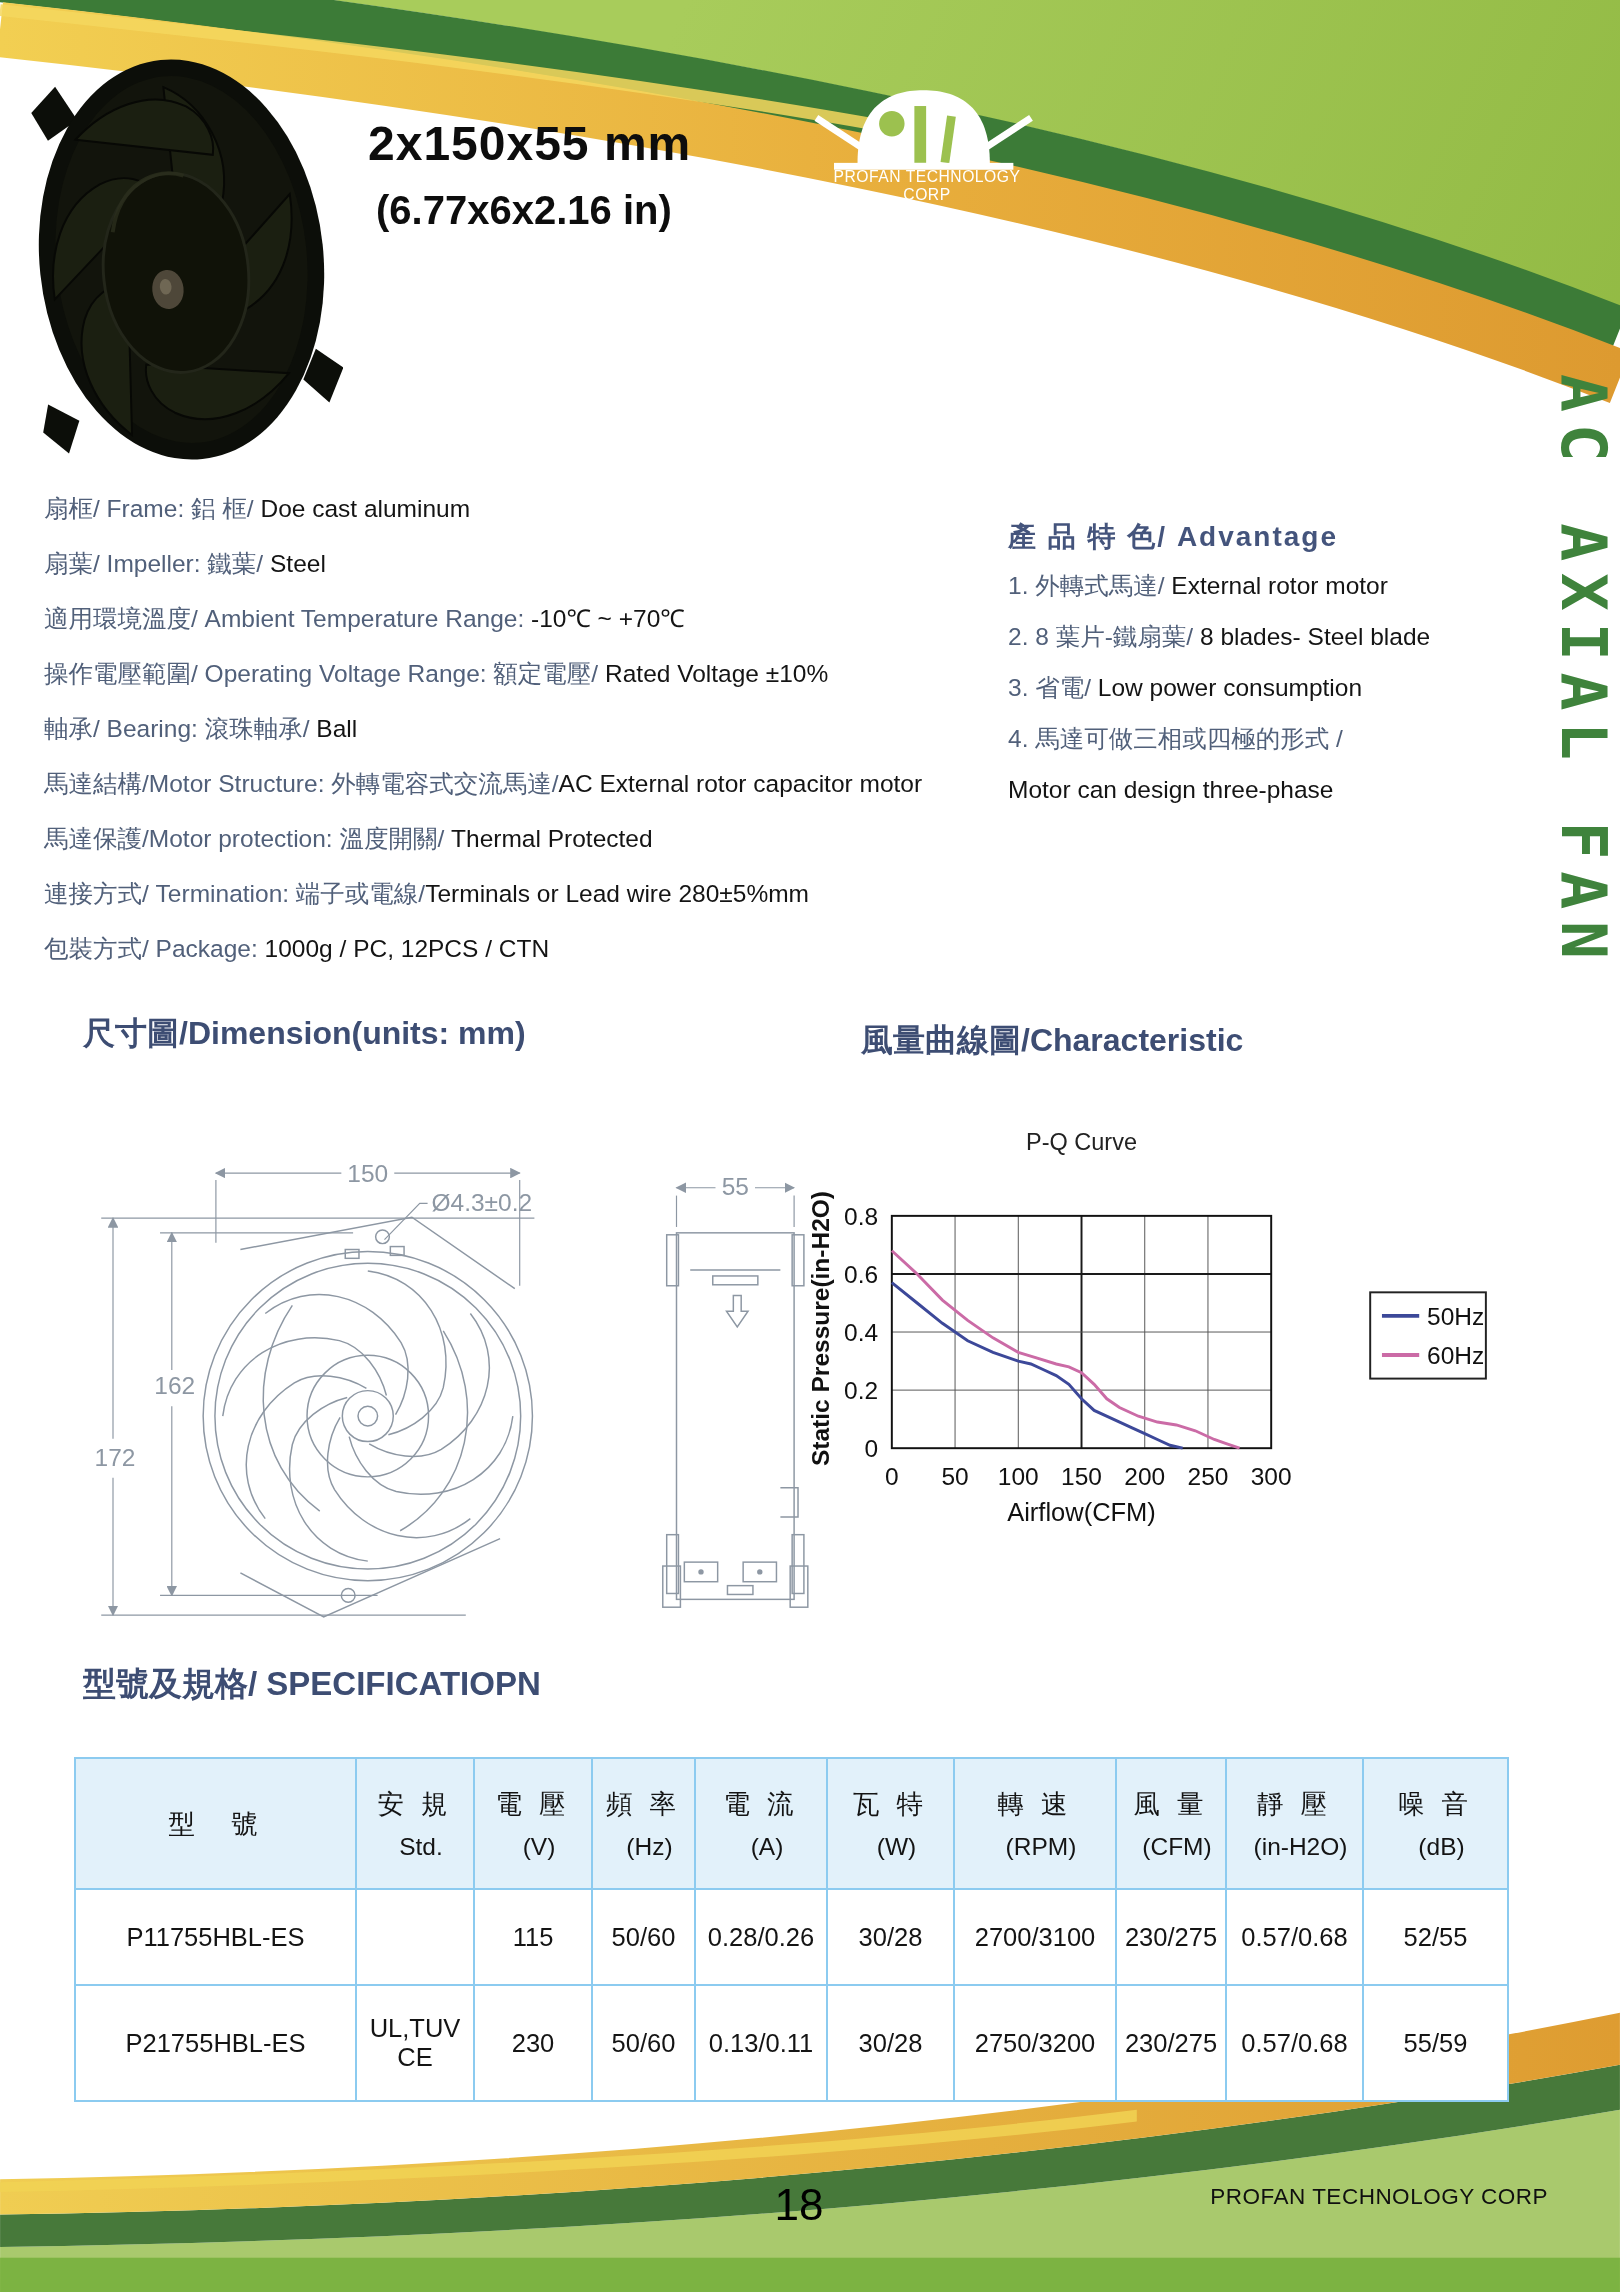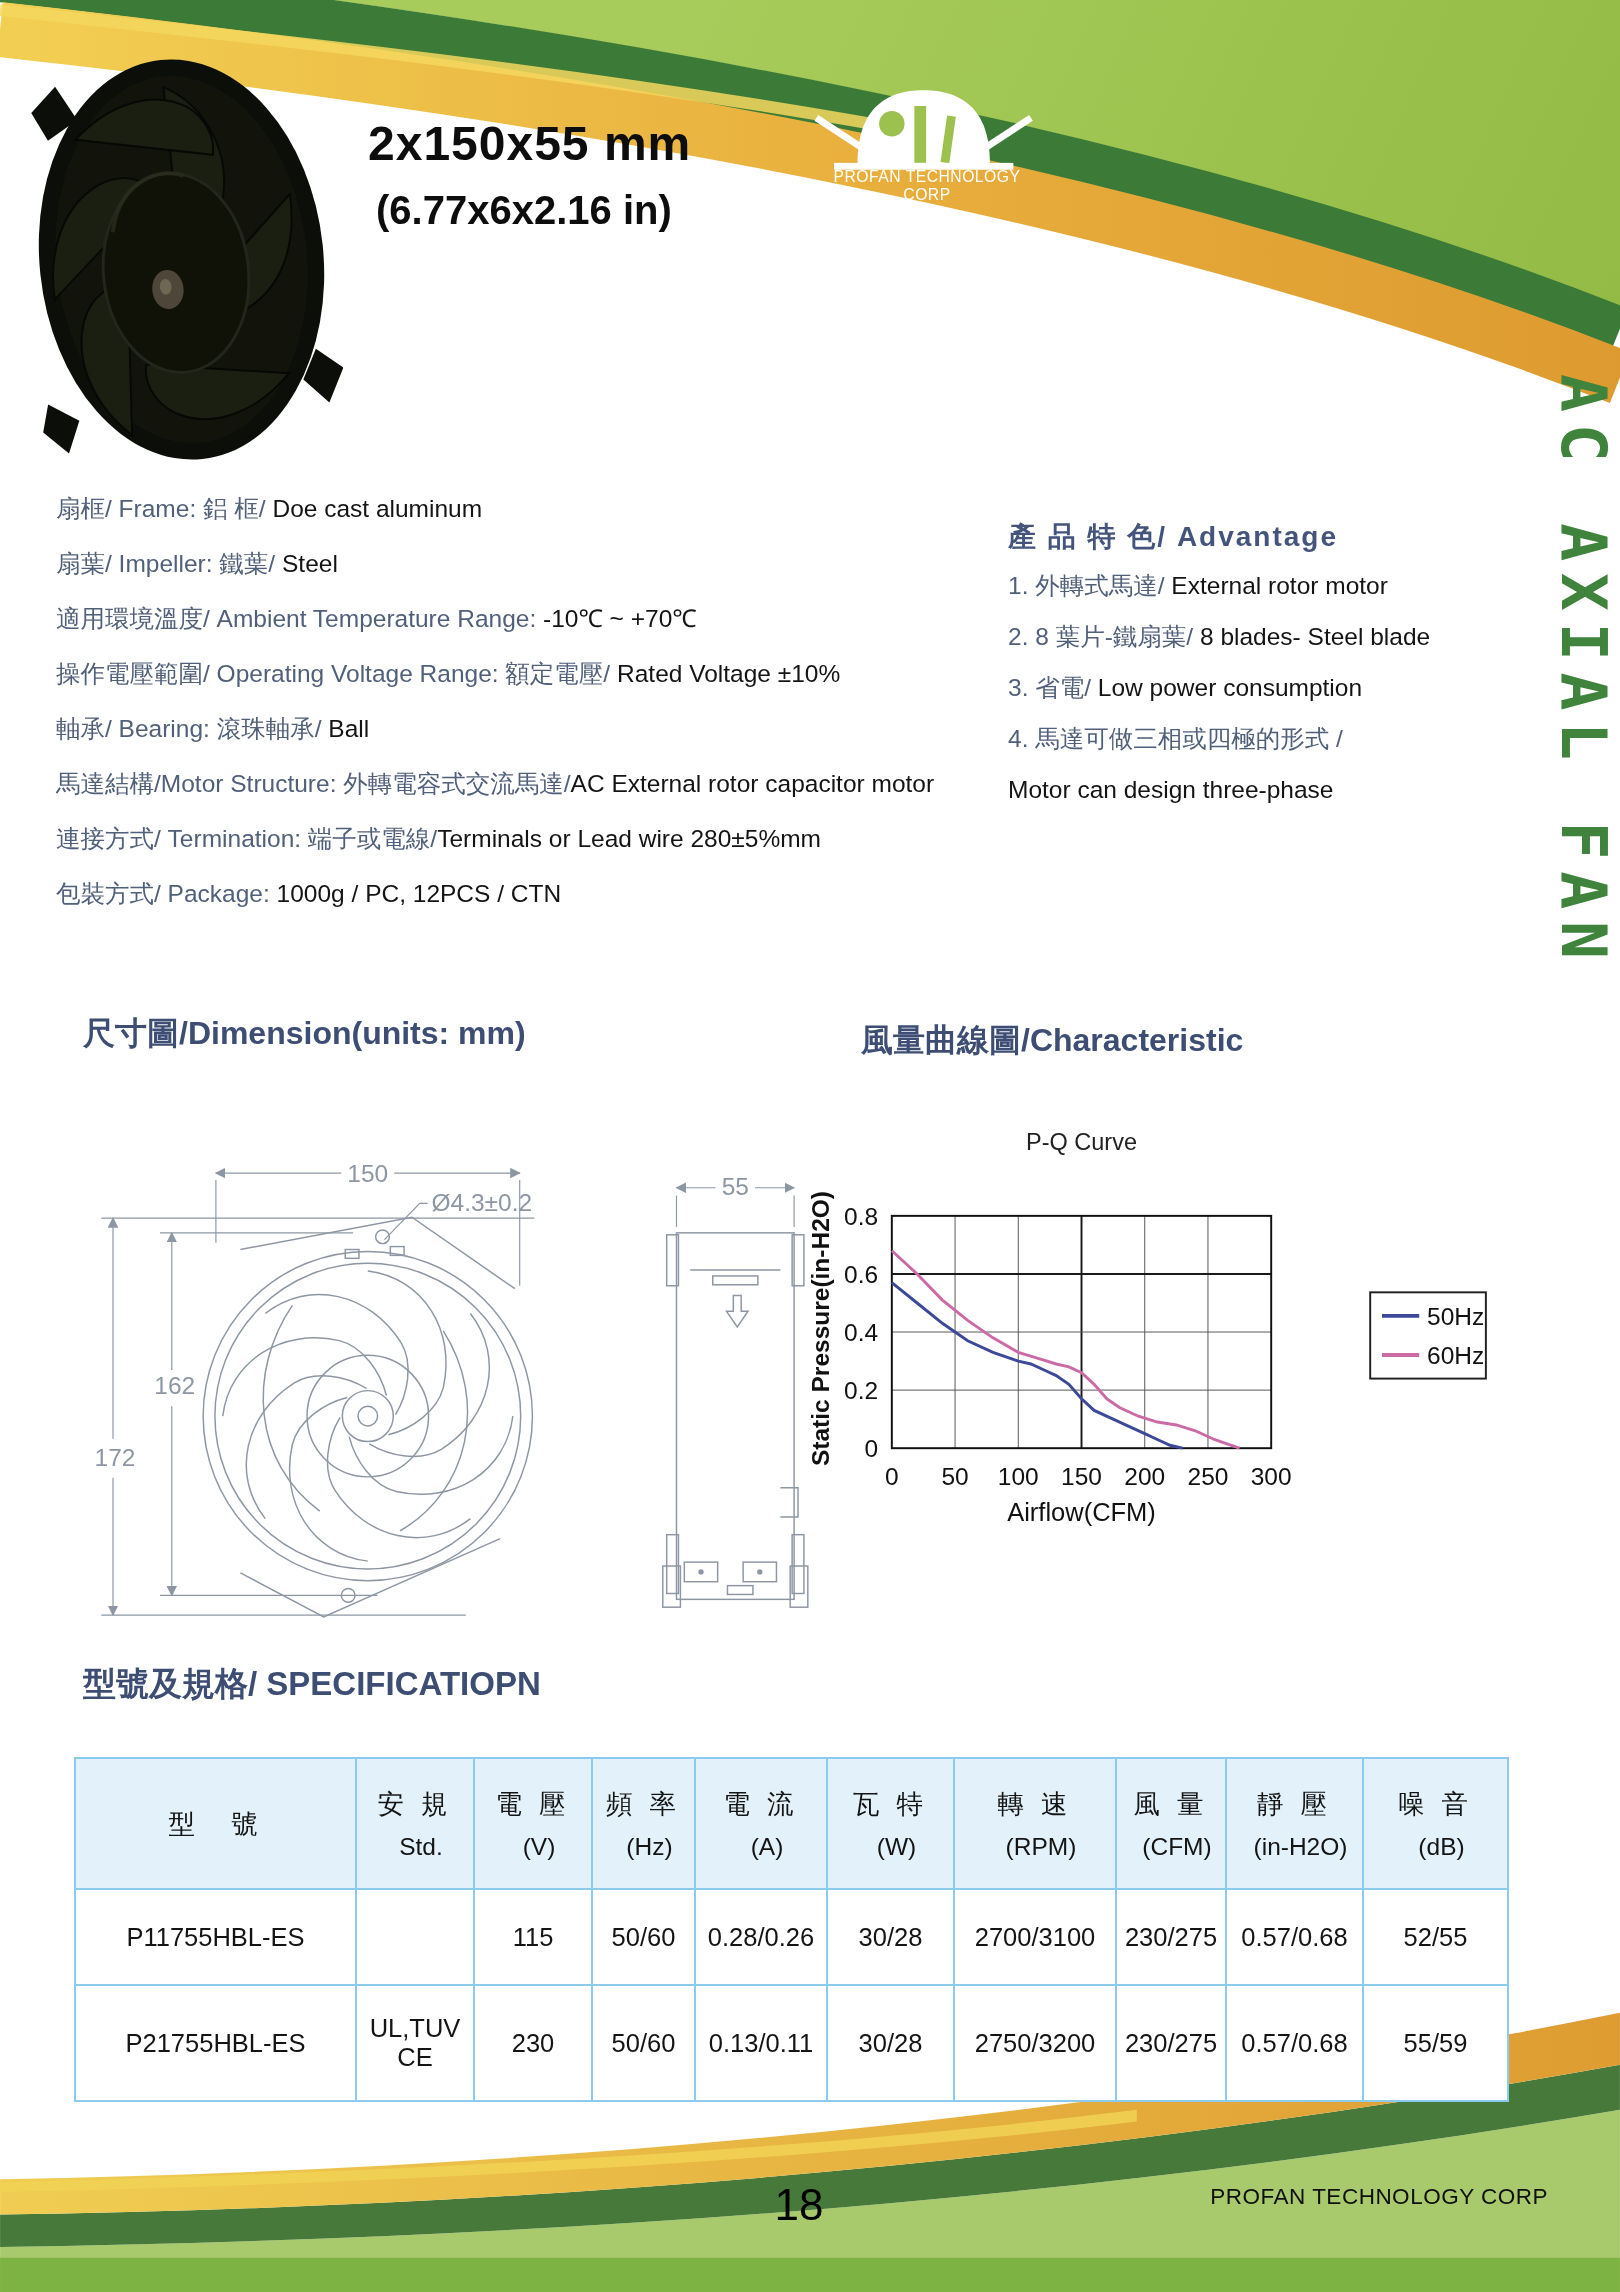--- a/index.html
+++ b/index.html
@@ -9,21 +9,21 @@
   svg{display:block;}
   .z2{z-index:2;}
   .z1{z-index:1;}
   .z0{z-index:0;}
   .title-mm{left:368px;top:116px;font-size:48px;font-weight:bold;letter-spacing:1px;color:#0d0d0d;}
   .title-in{left:376px;top:188px;font-size:40px;font-weight:bold;color:#0d0d0d;}
   .brand-top{left:812px;top:168px;width:230px;text-align:center;font-size:15.7px;color:#fff;letter-spacing:0.5px;}
   .sidebar-vert{left:1506px;top:374px;height:897px;width:114px;writing-mode:vertical-rl;
         font-family:"DejaVu Sans Mono",monospace;font-weight:bold;font-size:63px;
         letter-spacing:11.8px;color:#3f833c;}
-  .spec-list{left:44px;top:494px;width:980px;margin-left:12px;}
+  .spec-list{left:44px;top:494px;width:980px;}
   .spec-line{height:55px;line-height:29px;font-size:24.5px;white-space:nowrap;}
   .cn{color:#51607a;}
   .en{color:#141414;}
   .adv{left:1008px;top:518px;width:510px;}
   .adv-head{font-size:28px;font-weight:bold;color:#44547c;letter-spacing:2px;margin-bottom:15px;}
   .adv-item{height:51px;line-height:29px;font-size:24.5px;white-space:nowrap;}
   .sec-head{font-size:32px;font-weight:bold;color:#3d4d73;}
   .h-dim{left:83px;top:1012px;}
   .h-char{left:861px;top:1019px;}
   .h-table{left:83px;top:1662px;font-size:33px;}
@@ -106,20 +106,21 @@
 
   <div class="abs z2 sidebar-vert">AC AXIAL FAN</div>
 
   <div class="abs z2 spec-list">
       <div class="spec-line"><span class="cn">扇框/ Frame:  鋁 框/ </span><span class="en">Doe cast aluminum</span></div>
       <div class="spec-line"><span class="cn">扇葉/ Impeller:  鐵葉/ </span><span class="en">Steel</span></div>
       <div class="spec-line"><span class="cn">適用環境溫度/ Ambient Temperature Range: </span><span class="en">-10℃ ~ +70℃</span></div>
       <div class="spec-line"><span class="cn">操作電壓範圍/ Operating Voltage Range:  額定電壓/ </span><span class="en">Rated Voltage ±10%</span></div>
       <div class="spec-line"><span class="cn">軸承/ Bearing:  滾珠軸承/ </span><span class="en">Ball</span></div>
       <div class="spec-line"><span class="cn">馬達結構/Motor Structure:  外轉電容式交流馬達/</span><span class="en">AC External rotor capacitor motor</span></div>
+      <div class="spec-line"><span class="cn">馬達保護/Motor protection:  溫度開關/ </span><span class="en">Thermal Protected</span></div>
       <div class="spec-line"><span class="cn">連接方式/ Termination:  端子或電線/</span><span class="en">Terminals or Lead wire 280±5%mm</span></div>
       <div class="spec-line"><span class="cn">包裝方式/ Package: </span><span class="en">1000g / PC, 12PCS / CTN</span></div>
     </div>
 
   <div class="abs z2 adv">
     <div class="adv-head">產 品 特 色/ Advantage</div>
     <div>
         <div class="adv-item"><span class="cn">1. 外轉式馬達/ </span><span class="en">External rotor motor</span></div>
         <div class="adv-item"><span class="cn">2. 8 葉片-鐵扇葉/ </span><span class="en">8 blades- Steel blade</span></div>
         <div class="adv-item"><span class="cn">3. 省電/ </span><span class="en"> Low power consumption</span></div>

